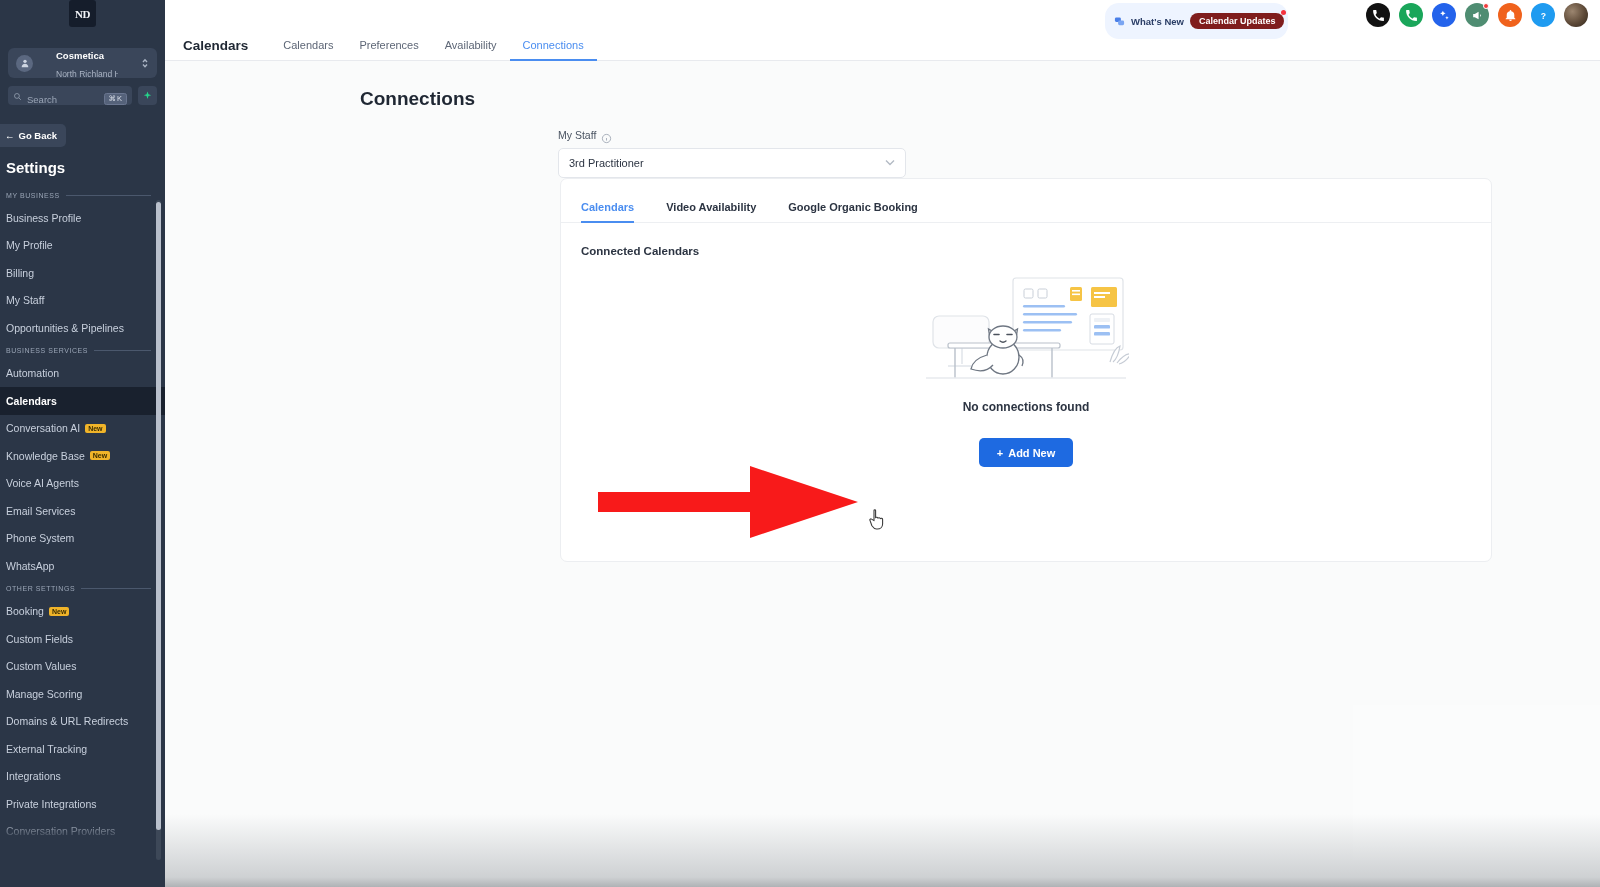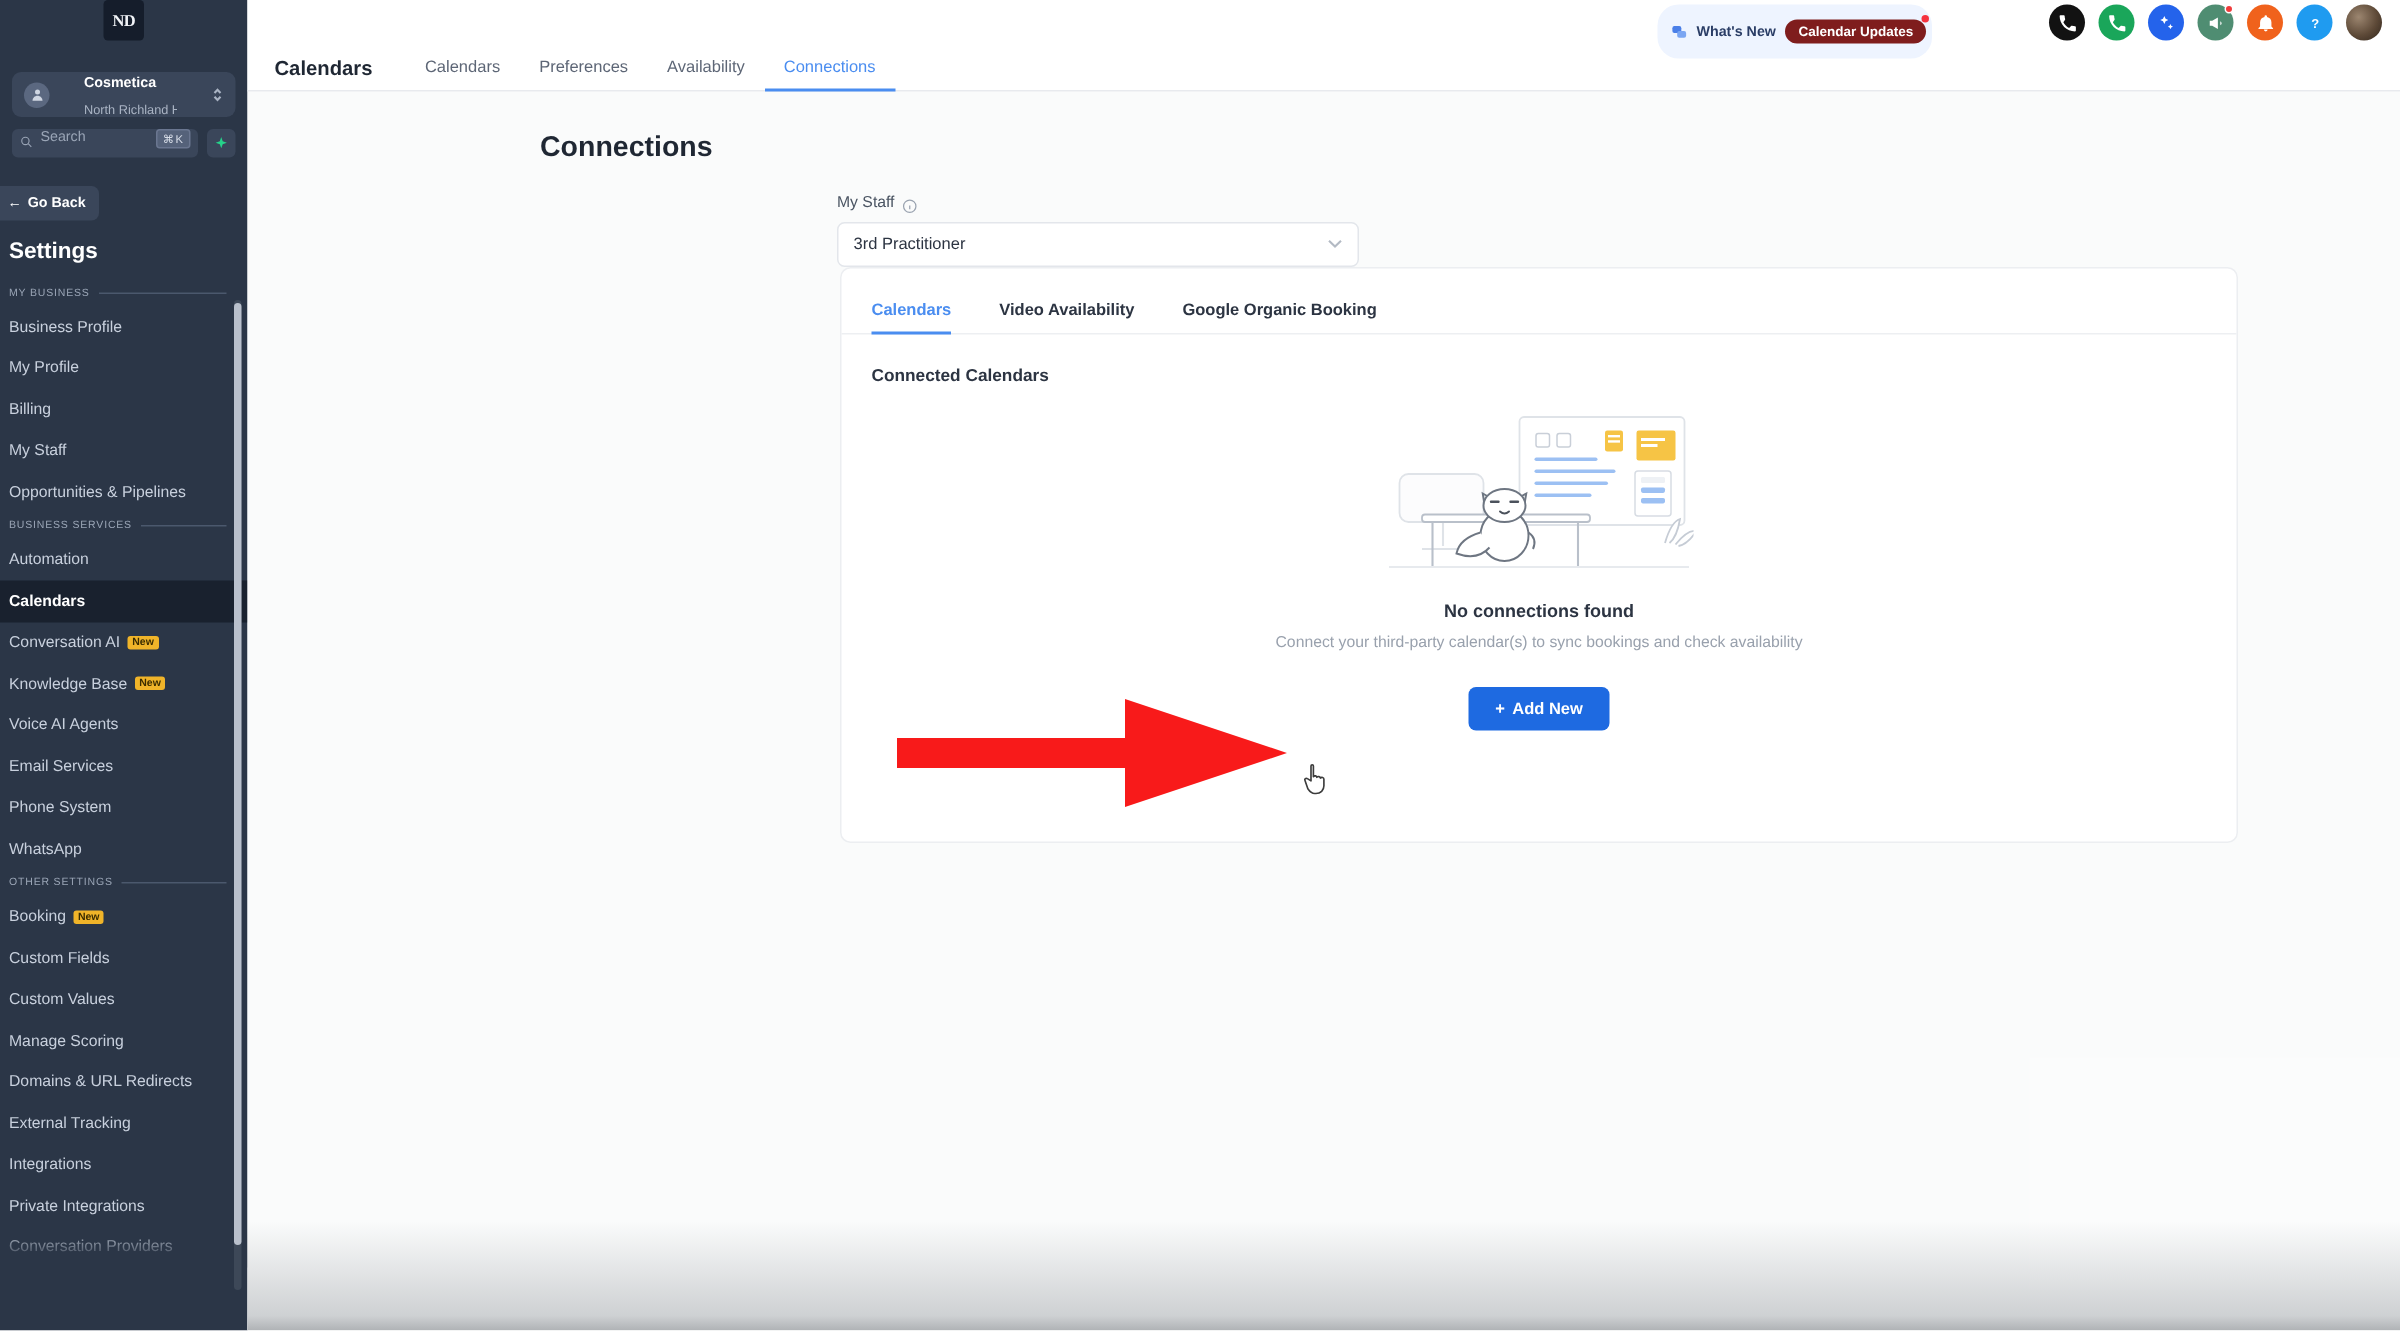--- a/index.html
+++ b/index.html
@@ -37,21 +37,21 @@
   }
   .loc-avatar svg { width: 10px; height: 10px; fill: #cfd6e2; }
   .loc-text { overflow: hidden; line-height: 1.15; }
   .loc-name { font-size: 9.5px; font-weight: 700; color: #ffffff; white-space: nowrap; }
   .loc-sub { font-size: 8.5px; color: #aab4c4; white-space: nowrap; overflow: hidden; margin-top: 33px; }
   .loc-caret { margin-left: auto; display: flex; flex-direction: column; gap: 1px; color: #aab4c4; font-size: 7px; line-height: 6px;}
 
   .search-row { margin: 8px 8px 0 8px; display: flex; gap: 6px; align-items: center; }
   .search-box {
     flex: 1; height: 19px; background: #3a465a; border-radius: 4px;
-    display: flex; align-items: flex-start; padding: 0 5px; gap: 5px;
+    display: flex; align-items: flex-end; padding: 0 5px; gap: 5px;
   }
   .search-box svg { width: 9px; height: 9px; stroke: #9aa5b6; fill: none; stroke-width: 2; }
   .search-ph { font-size: 9.5px; color: #9aa5b6; flex: 1; }
   .kbd {
     background: #55627a; border-radius: 2.5px; color: #d8dee8;
     font-size: 7.5px; padding: 1.5px 3px; letter-spacing: 1px; line-height: 1;
     border: 0.5px solid #6a7690;
   }
   .spark-btn {
     width: 19px; height: 19px; background: #3a465a; border-radius: 4px;
@@ -469,21 +469,20 @@
           <ellipse cx="79" cy="70" rx="14" ry="11" fill="#ffffff" stroke="#6e7682" stroke-width="1.3"></ellipse>
           <path d="M70 67.5h5M83 67.5h5" stroke="#4b525c" stroke-width="1.6" stroke-linecap="round"></path>
           <path d="M76 74q3 2.6 6 0" stroke="#4b525c" stroke-width="1.3" fill="none" stroke-linecap="round"></path>
           <path d="M63 88q-14 4-16 14 14 5 22-4" fill="#ffffff" stroke="#6e7682" stroke-width="1.3"></path>
           <path d="M95 88q6 4 3 11" fill="none" stroke="#6e7682" stroke-width="1.3"></path>
 
           <path d="M186 95q4-14 10-16-2 12-7 16M193 96q8-10 14-9-6 9-12 10" fill="#ffffff" stroke="#c6ccd5" stroke-width="1.2"></path>
         </svg>
 
         <div class="empty-title">No connections found</div>
-        <div class="empty-sub">Connect your third-party calendar(s) to sync bookings and check availability</div>
 
         <button class="add-btn">
           <span>+</span>
           <span>Add New</span>
         </button>
       </div>
     </section>
 
     <div class="right-panel"></div>
     <div class="bottom-fade"></div>

